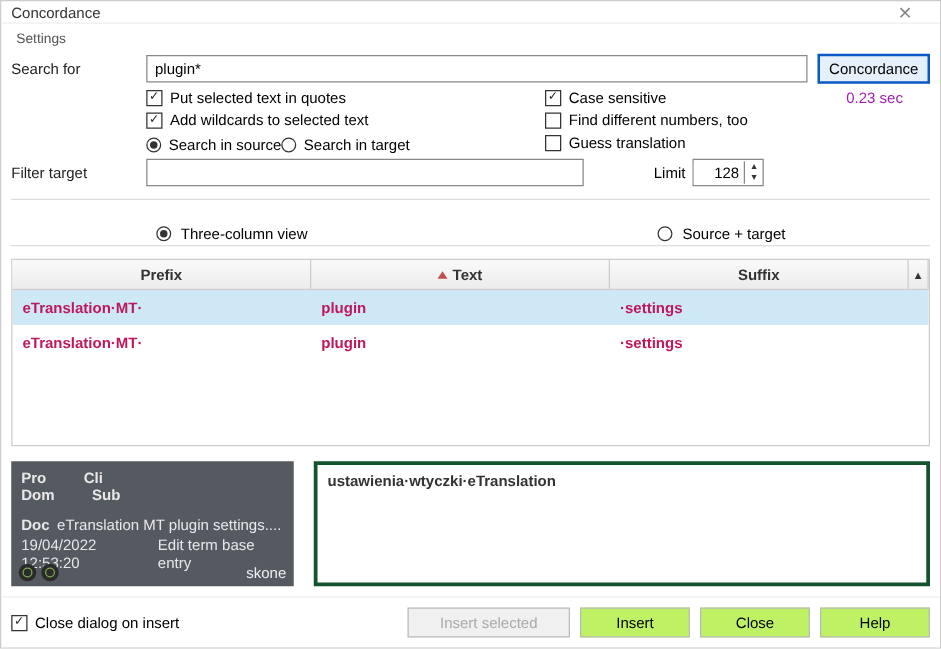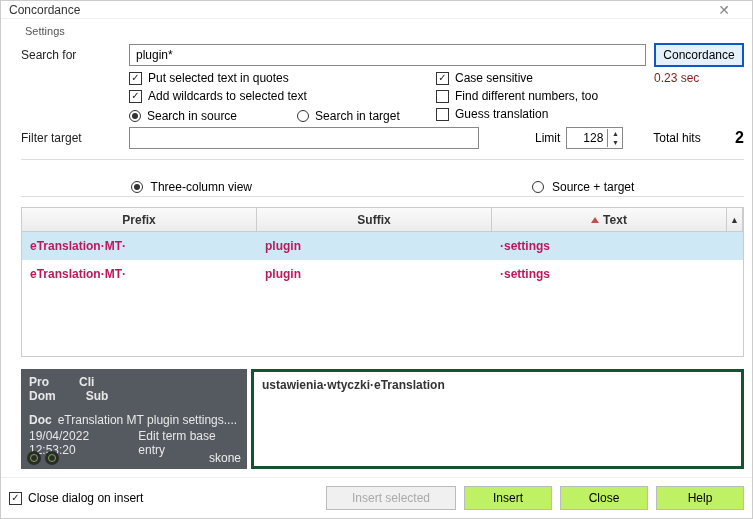--- a/index.html
+++ b/index.html
@@ -1,21 +1,21 @@
 <!DOCTYPE html>
 <html><head>
 <meta charset="utf-8">
 <style>
   * { box-sizing: border-box; font-family: "Segoe UI", Tahoma, sans-serif; font-size: 12px; }
   body { margin: 0; background: #fff; }
   .window { width: 753px; height: 519px; border: 1px solid #ccc; display: flex; flex-direction: column; background:#fff;}
   .titlebar { height: 30px; display:flex; align-items:center; padding:0 8px; border-bottom:1px solid #eee;}
   .titlebar .title { color:#333; }
   .titlebar .close { margin-left:auto; width:40px; text-align:center; color:#888; font-size:14px;}
-  .content { flex:1; padding:6px 8px 8px 20px; display:flex; flex-direction:column; gap:4px;}
+  .content { flex:1; padding:6px 8px 8px 8px; display:flex; flex-direction:column; gap:4px;}
   .label { color:#222; }
   .search-row { display:grid; grid-template-columns: 100px 1fr 90px; gap:8px; align-items:center;}
   .search-input { height:22px; border:1px solid #888; padding:2px 6px; width:100%; }
   .concord-btn { height:24px; border:2px solid #0a59c4; background:#e5f0fb; text-align:center; line-height:20px; cursor:pointer;}
   .opts-row { display:grid; grid-template-columns: 100px 1fr 90px; gap:8px;}
   .opts-left, .opts-right { display:flex; flex-direction:column; gap:4px;}
   .opts-container { display:flex; gap:20px;}
   .chk { display:flex; align-items:center; gap:6px; cursor:pointer;}
   .chk .box { width:13px; height:13px; border:1px solid #333; display:inline-flex; align-items:center; justify-content:center; font-size:10px; line-height:10px; color:#222;}
   .radio { display:flex; align-items:center; gap:6px; cursor:pointer;}
@@ -36,40 +36,40 @@
   .results { border:1px solid #ccc; flex:0 0 150px; display:flex; flex-direction:column; position:relative;}
   .res-head { display:grid; grid-template-columns: 1fr 1fr 1fr 16px; background:linear-gradient(#fafafa,#ececec); border-bottom:1px solid #ccc; height:24px;}
   .res-head div { border-right:1px solid #ccc; display:flex; align-items:center; justify-content:center; gap:4px; color:#333;font-weight:bold;}
   .tri { width:0;height:0;border-left:4px solid transparent;border-right:4px solid transparent;border-bottom:6px solid #c0504d; display:inline-block;}
   .res-body { flex:1; overflow:auto;}
   .res-row { display:grid; grid-template-columns: 1fr 1fr 1fr 16px; height:28px; align-items:center;}
   .res-row.sel { background:#cfe8f6;}
   .res-row div { padding:0 8px; font-weight:bold; color:#be185d;}
   .res-row div.pre { text-align:left;}
   .res-scroll-btn { color:#999; text-align:center; font-size:9px;}
-  .bottom-panels { display:flex; gap:4px; height:100px; margin-top:8px;border-radius:20px;}
+  .bottom-panels { display:flex; gap:16px; height:100px; margin-top:8px;border-radius:20px;}
   .meta { width:226px; background:#555a60; color:#e8e8e8; padding:6px 8px; font-size:11px; position:relative;}
   .meta-row { display:flex; gap:30px;}
   .meta-bold { font-weight:bold;}
   .meta .docline { margin-top:10px; display:flex; gap:6px;}
   .meta .tsline { margin-top:2px; display:flex; gap:6px;}
   .meta .icons { position:absolute; left:6px; bottom:4px; display:flex; gap:4px;}
   .meta .icons span{ width:14px;height:14px;border-radius:50%;background:#2b2b2b;display:inline-block;position:relative;}
   .meta .icons span::after{content:"";position:absolute;inset:3px;border:1px solid #7caa4a;border-radius:50%;}
   .meta .user { position:absolute; right:6px; bottom:4px; color:#eee;}
   .target-panel { flex:1; border:3px solid #14532d; padding:6px 8px; font-weight:bold; color:#333;}
   .footer { display:flex; align-items:center; gap:8px; padding:8px; border-top:1px solid #eee;}
   .footer .spacer { flex:1;}
   .btn { min-width:88px; height:24px; border:1px solid #bbb; background:#bef264; text-align:center; line-height:22px; cursor:pointer;}
   .btn.disabled { color:#aaa; background:#f0f0f0; cursor:default;}
   .hits-num { font-weight:bold; font-size:16px;}
-  .sec { color:#7f1d1d;}
+  .sec { color:#a21caf;margin-left:23px;}
   .settings-head{ color:#555; font-size:11px; margin-left:4px; margin-bottom:2px;}
   .total-hits-wrap { display:flex; align-items:center; justify-content:space-between; }
-  .search-area-row { display:flex; gap:60px; margin-top:2px;}
+  .search-area-row { display:flex; margin-top:2px;}
 </style>
 </head>
 <body>
 
 <div class="window">
   <div class="titlebar">
     <span class="title">Concordance</span>
     <span class="close">✕</span>
   </div>
 
@@ -133,24 +133,20 @@
         <div class="limit-box">
           <span>Limit</span>
           <div class="spin">
             <input value="128" style="">
             <div class="arrows">
                 <div>▲</div>
                 <div>▼</div>
               </div>
           </div>
         </div>
-        <div class="total-hits-wrap" style="flex:1; margin-left:20px;">
-          <span>Total hits</span>
-          <span class="hits-num">2</span>
-        </div>
       </div>
     </div>
 
     <hr class="sep">
 
     <div class="view-row view-row-wrap">
       <div class="radio">
         <span class="circ">
             <span class="dot"></span>
           </span>
@@ -161,25 +157,25 @@
           <span>Source + target</span>
       </div>
     </div>
 
     <div class="results">
       <div class="res-head">
         <div>
             <span>Prefix</span>
           </div>
         <div>
-            <span>Suffix</span>
-          </div>
-        <div>
             <span class="tri"></span>
             <span>Text</span>
+          </div>
+        <div>
+            <span>Suffix</span>
           </div>
         <div class="res-scroll-btn">▲</div>
       </div>
       <div class="res-body">
         <div class="res-row sel">
           <div class="pre">eTranslation·MT·</div>
           <div>plugin</div>
           <div>·settings</div>
           <div></div>
         </div>

